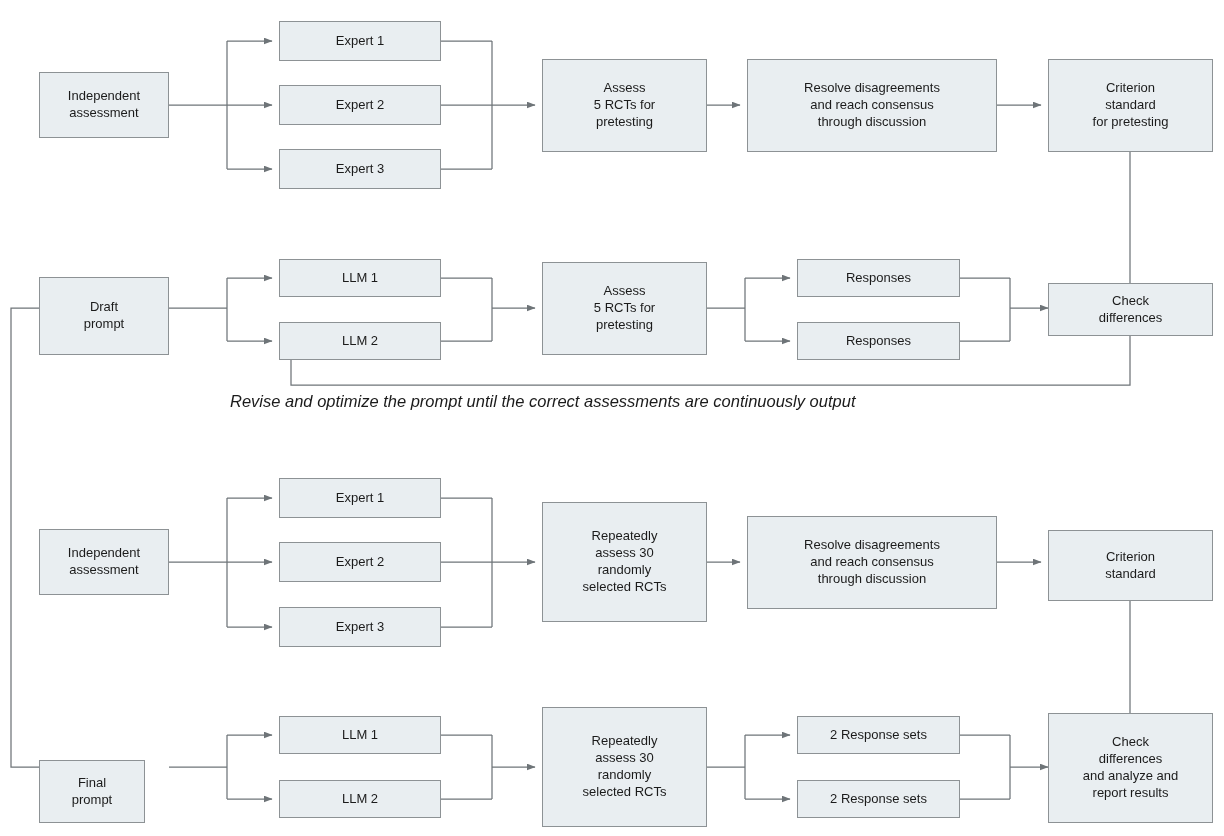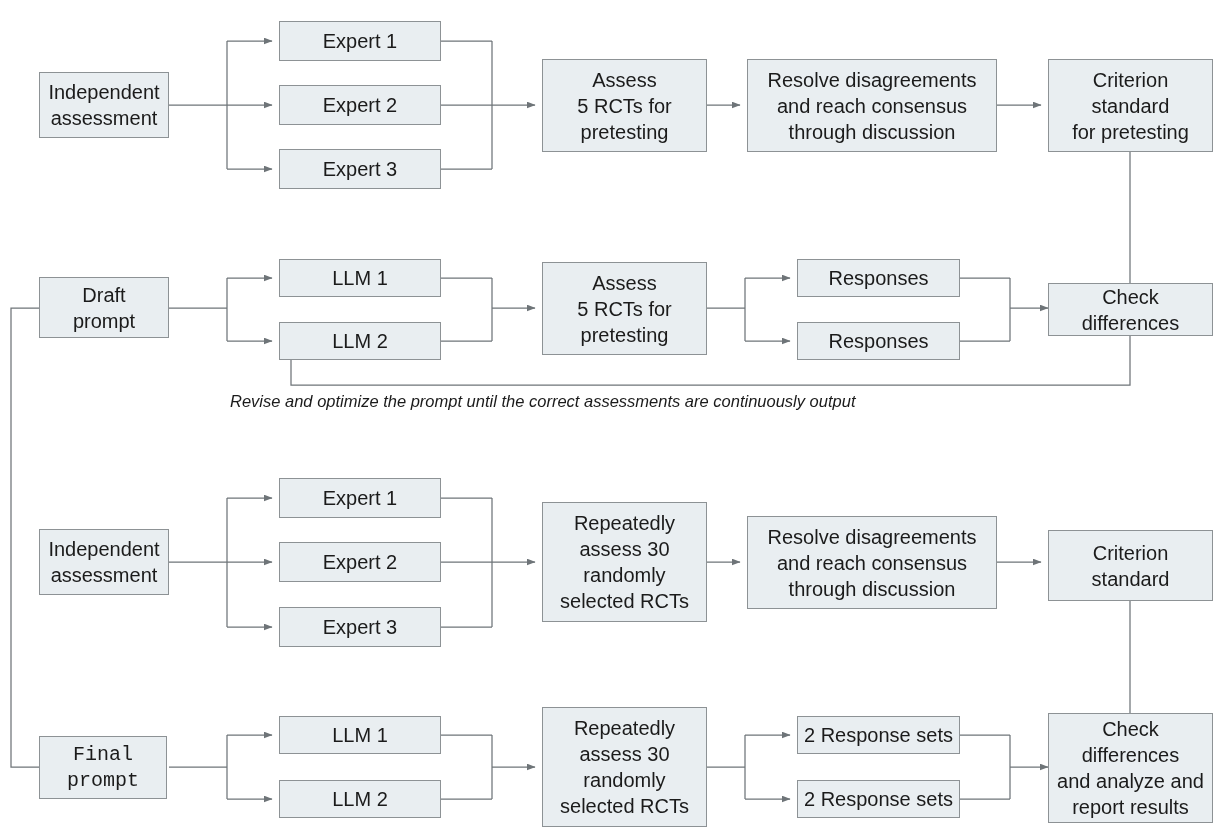--- a/index.html
+++ b/index.html
@@ -29,21 +29,21 @@
   }
   .node {
     position: absolute;
     box-sizing: border-box;
     background: #e9eef1;
     border: 1px solid #8d9295;
     display: flex;
     align-items: center;
     justify-content: center;
     text-align: center;
-    font-size: 20px;
+    font-size: 13px;
     line-height: 1.30;
     color: #1b1b1b;
     white-space: pre-line;
     padding: 2px 4px;
   }
   .caption {
     position: absolute;
     font-size: 16.5px;
     color: #1b1b1b;
     white-space: nowrap;
@@ -146,21 +146,21 @@
 pretesting</div>
 
   <div class="node" style="left:747px; top:59px; width:250px; height:93px;">Resolve disagreements
 and reach consensus
 through discussion</div>
 
   <div class="node" style="left:1048px; top:59px; width:165px; height:93px;">Criterion
 standard
 for pretesting</div>
 
-  <div class="node" style="left:39px; top:277px; width:130px; height:61px;">Draft
+  <div class="node" style="left:39px; top:277px; width:130px; height:78px;">Draft
 prompt</div>
 
   <div class="node" style="left:279px; top:259px; width:162px; height:38px;">LLM 1</div>
   <div class="node" style="left:279px; top:322px; width:162px; height:38px;">LLM 2</div>
 
   <div class="node" style="left:542px; top:262px; width:165px; height:93px;">Assess
 5 RCTs for
 pretesting</div>
 
   <div class="node" style="left:797px; top:259px; width:163px; height:38px;">Responses</div>
@@ -183,21 +183,21 @@
 randomly
 selected RCTs</div>
 
   <div class="node" style="left:747px; top:516px; width:250px; height:93px;">Resolve disagreements
 and reach consensus
 through discussion</div>
 
   <div class="node" style="left:1048px; top:530px; width:165px; height:71px;">Criterion
 standard</div>
 
-  <div class="node" style="left:39px; top:736px; width:128px; height:63px;font-family:Liberation Mono, monospace;">Final
+  <div class="node" style="left:39px; top:760px; width:106px; height:63px;">Final
 prompt</div>
 
   <div class="node" style="left:279px; top:716px; width:162px; height:38px;">LLM 1</div>
   <div class="node" style="left:279px; top:780px; width:162px; height:38px;">LLM 2</div>
 
   <div class="node" style="left:542px; top:707px; width:165px; height:120px;">Repeatedly
 assess 30
 randomly
 selected RCTs</div>
 

